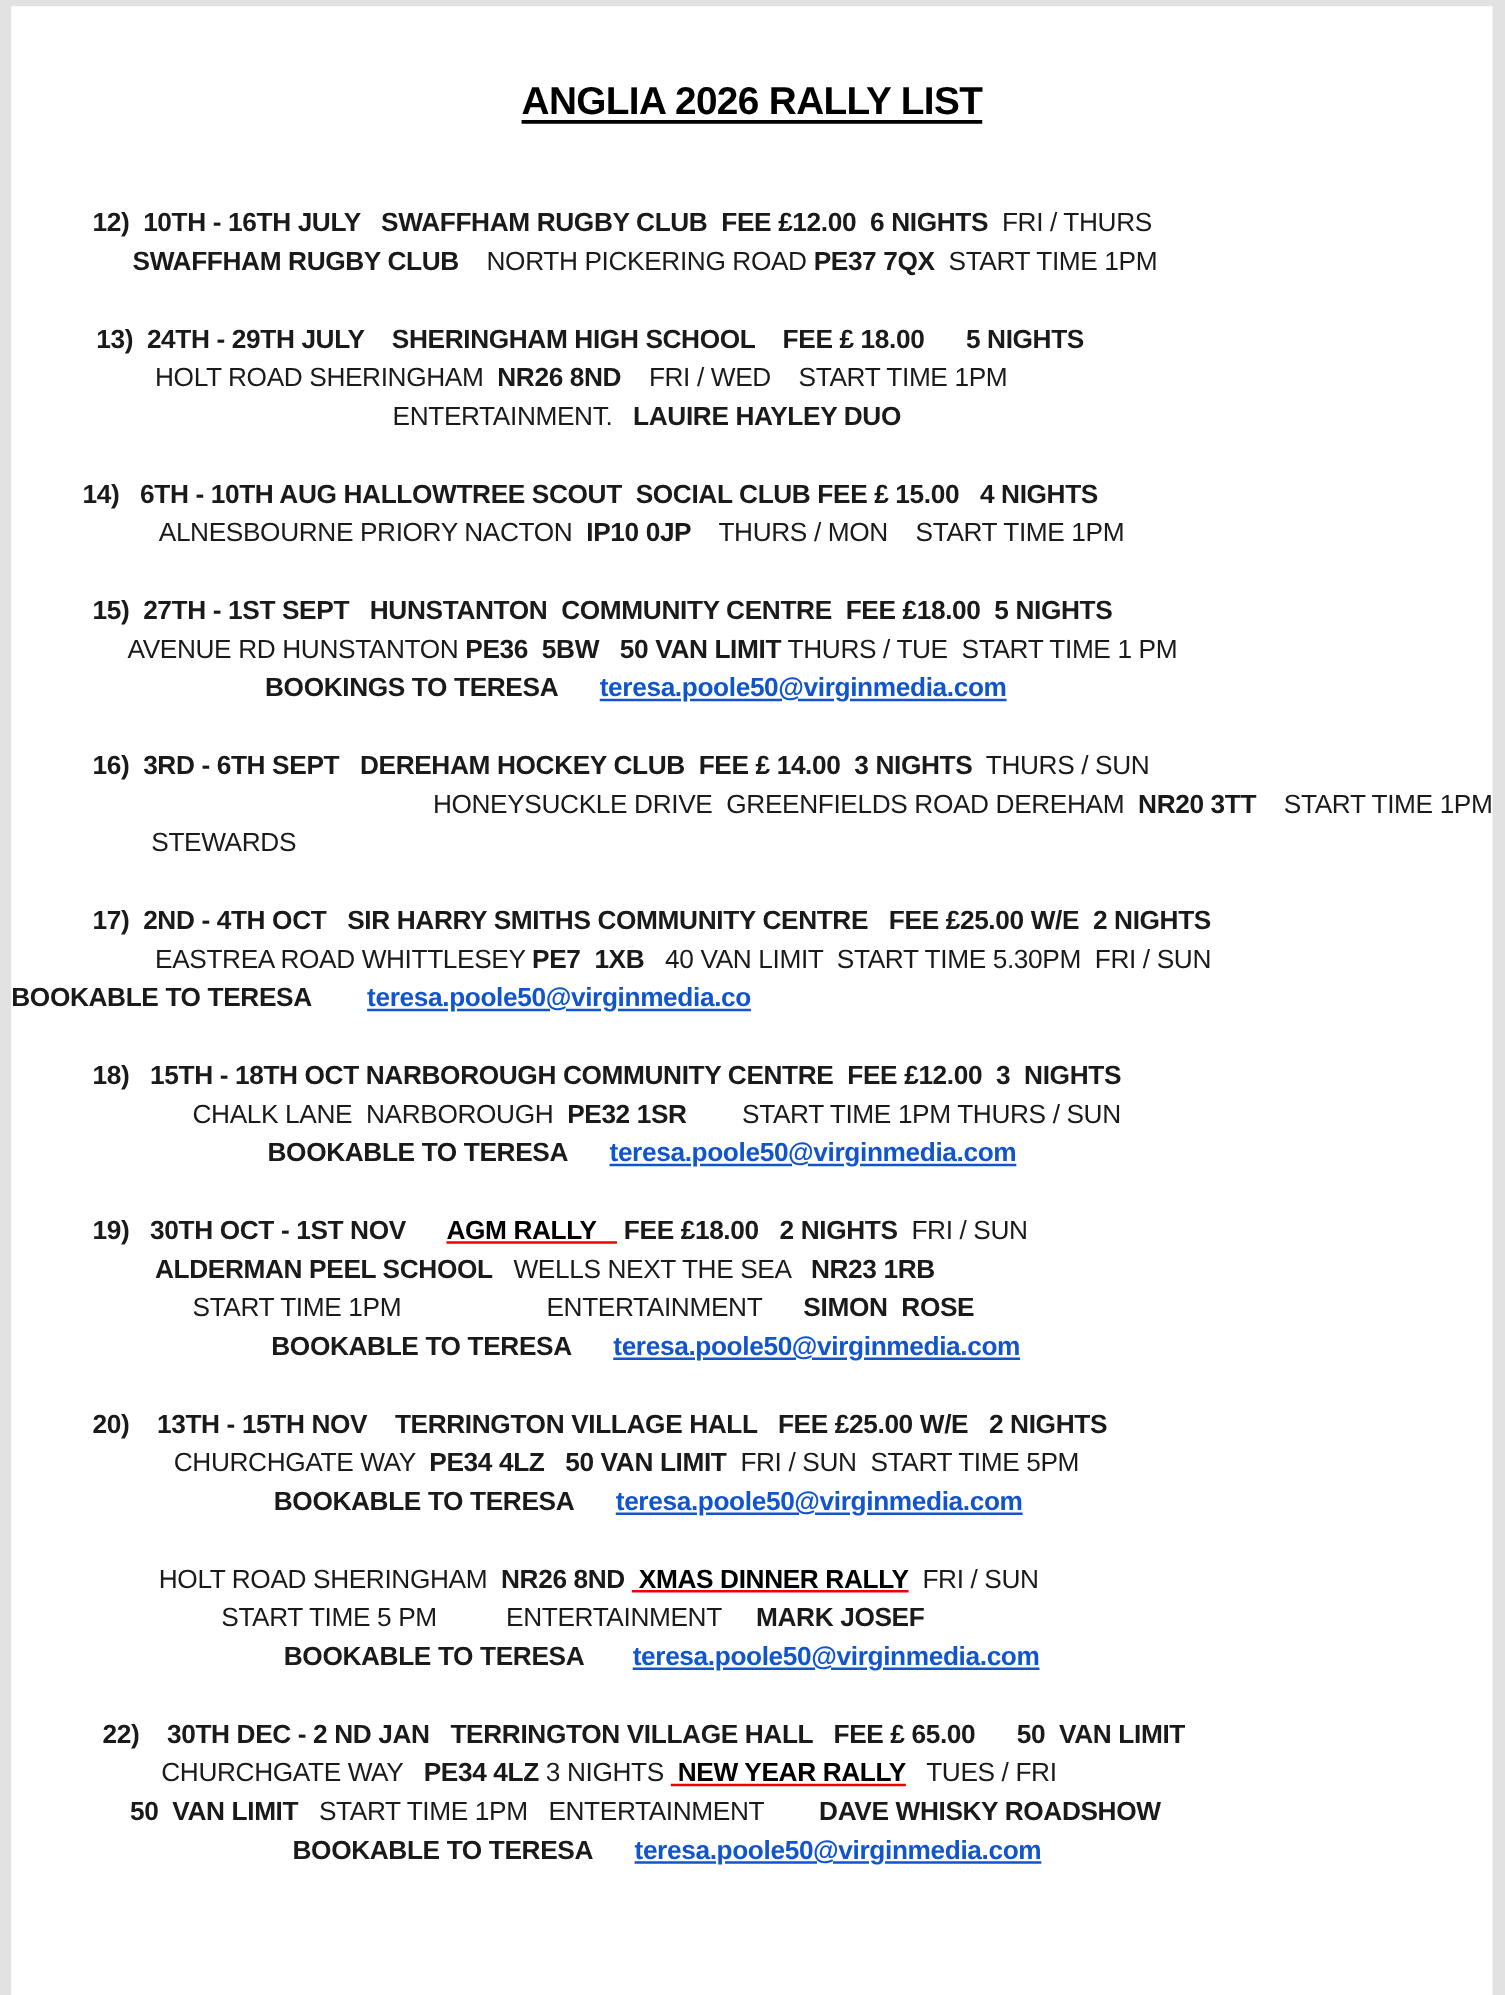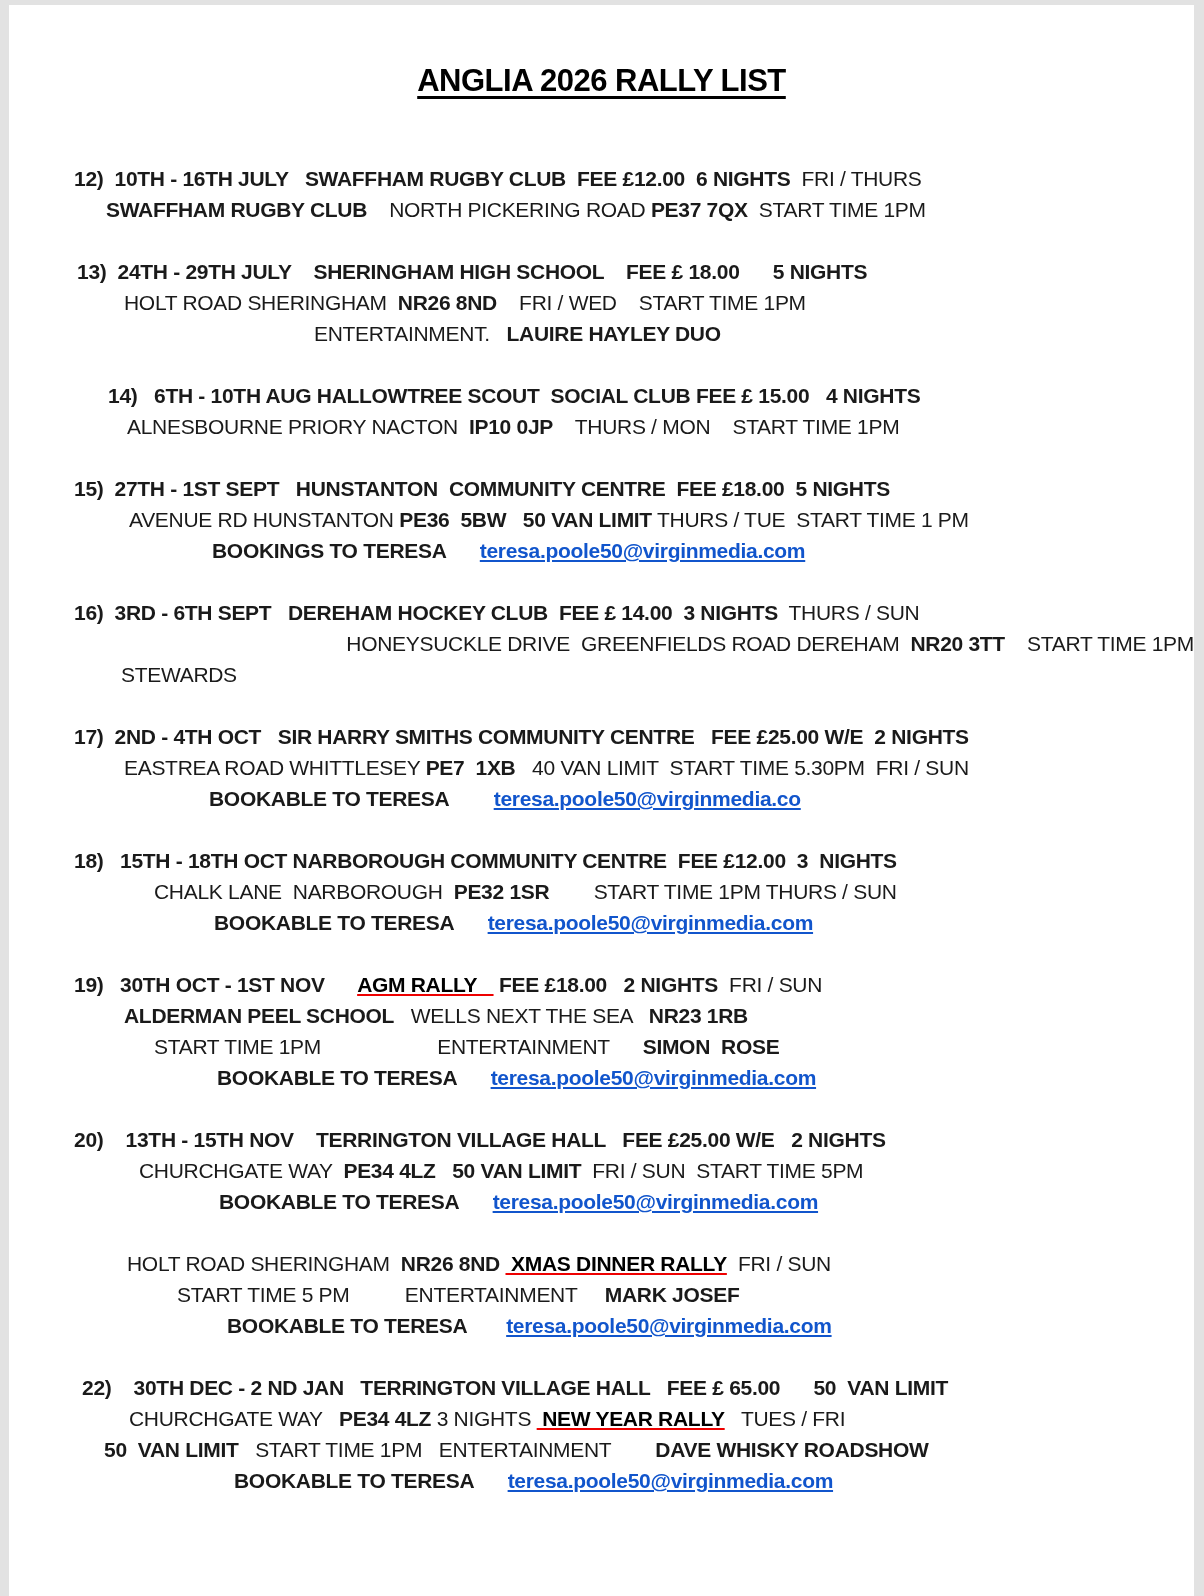--- a/index.html
+++ b/index.html
@@ -69,37 +69,37 @@
       <div class="entry">
         <div class="line" style="padding-left: 65px;"><span class="seg-b">12)  10TH - 16TH JULY   SWAFFHAM RUGBY CLUB  FEE £12.00  6 NIGHTS</span><span class="seg-r">  FRI / THURS</span></div>
         <div class="line" style="padding-left: 97px;"><span class="seg-b">SWAFFHAM RUGBY CLUB</span><span class="seg-r">    NORTH PICKERING ROAD </span><span class="seg-b">PE37 7QX</span><span class="seg-r">  START TIME 1PM</span></div>
       </div>
       <div class="entry">
         <div class="line" style="padding-left: 68px;"><span class="seg-b">13)  24TH - 29TH JULY    SHERINGHAM HIGH SCHOOL    FEE £ 18.00      5 NIGHTS</span></div>
         <div class="line" style="padding-left: 115px;"><span class="seg-r">HOLT ROAD SHERINGHAM  </span><span class="seg-b">NR26 8ND</span><span class="seg-r">    FRI / WED    START TIME 1PM</span></div>
         <div class="line" style="padding-left: 305px;"><span class="seg-r">ENTERTAINMENT.   </span><span class="seg-b">LAUIRE HAYLEY DUO</span></div>
       </div>
       <div class="entry">
-        <div class="line" style="padding-left: 99px;"><span class="seg-b">14)   6TH - 10TH AUG HALLOWTREE SCOUT  SOCIAL CLUB FEE £ 15.00   4 NIGHTS</span></div>
+        <div class="line" style="padding-left: 57px;"><span class="seg-b">14)   6TH - 10TH AUG HALLOWTREE SCOUT  SOCIAL CLUB FEE £ 15.00   4 NIGHTS</span></div>
         <div class="line" style="padding-left: 118px;"><span class="seg-r">ALNESBOURNE PRIORY NACTON  </span><span class="seg-b">IP10 0JP</span><span class="seg-r">    THURS / MON    START TIME 1PM</span></div>
       </div>
       <div class="entry">
         <div class="line" style="padding-left: 65px;"><span class="seg-b">15)  27TH - 1ST SEPT   HUNSTANTON  COMMUNITY CENTRE  FEE £18.00  5 NIGHTS</span></div>
-        <div class="line" style="padding-left: 120px;"><span class="seg-r">AVENUE RD HUNSTANTON </span><span class="seg-b">PE36  5BW</span><span class="seg-r">   </span><span class="seg-b">50 VAN LIMIT</span><span class="seg-r"> THURS / TUE  START TIME 1 PM</span></div>
+        <div class="line" style="padding-left: 93px;"><span class="seg-r">AVENUE RD HUNSTANTON </span><span class="seg-b">PE36  5BW</span><span class="seg-r">   </span><span class="seg-b">50 VAN LIMIT</span><span class="seg-r"> THURS / TUE  START TIME 1 PM</span></div>
         <div class="line" style="padding-left: 203px;"><span class="seg-b">BOOKINGS TO TERESA</span><span class="seg-r">      </span><a href="#" class="seg-link">teresa.poole50@virginmedia.com</a></div>
       </div>
       <div class="entry">
         <div class="line" style="padding-left: 65px;"><span class="seg-b">16)  3RD - 6TH SEPT   DEREHAM HOCKEY CLUB  FEE £ 14.00  3 NIGHTS</span><span class="seg-r">  THURS / SUN</span></div>
         <div class="line" style="padding-left: 95px; text-align: right;"><span class="seg-r">HONEYSUCKLE DRIVE  GREENFIELDS ROAD DEREHAM  </span><span class="seg-b">NR20 3TT</span><span class="seg-r">    START TIME 1PM</span></div>
         <div class="line" style="padding-left: 112px;"><span class="seg-r">STEWARDS</span></div>
       </div>
       <div class="entry">
         <div class="line" style="padding-left: 65px;"><span class="seg-b">17)  2ND - 4TH OCT   SIR HARRY SMITHS COMMUNITY CENTRE   FEE £25.00 W/E  2 NIGHTS</span></div>
         <div class="line" style="padding-left: 115px;"><span class="seg-r">EASTREA ROAD WHITTLESEY </span><span class="seg-b">PE7  1XB</span><span class="seg-r">   40 VAN LIMIT  START TIME 5.30PM  FRI / SUN</span></div>
-        <div class="line" style="padding-left: 200px;"><span class="seg-b">BOOKABLE TO TERESA</span><span class="seg-r">        </span><a href="#" class="seg-link">teresa.poole50@virginmedia.co</a></div>
+        <div class="line" style=""><span class="seg-b">BOOKABLE TO TERESA</span><span class="seg-r">        </span><a href="#" class="seg-link">teresa.poole50@virginmedia.co</a></div>
       </div>
       <div class="entry">
         <div class="line" style="padding-left: 65px;"><span class="seg-b">18)   15TH - 18TH OCT NARBOROUGH COMMUNITY CENTRE  FEE £12.00  3  NIGHTS</span></div>
         <div class="line" style="padding-left: 145px;"><span class="seg-r">CHALK LANE  NARBOROUGH  </span><span class="seg-b">PE32 1SR</span><span class="seg-r">        START TIME 1PM THURS / SUN</span></div>
         <div class="line" style="padding-left: 205px;"><span class="seg-b">BOOKABLE TO TERESA</span><span class="seg-r">      </span><a href="#" class="seg-link">teresa.poole50@virginmedia.com</a></div>
       </div>
       <div class="entry">
         <div class="line" style="padding-left: 65px;"><span class="seg-b">19)   30TH OCT - 1ST NOV      </span><span class="seg-red">AGM RALLY   </span><span class="seg-b"> FEE £18.00   2 NIGHTS</span><span class="seg-r">  FRI / SUN</span></div>
         <div class="line" style="padding-left: 115px;"><span class="seg-b">ALDERMAN PEEL SCHOOL</span><span class="seg-r">   WELLS NEXT THE SEA   </span><span class="seg-b">NR23 1RB</span></div>
         <div class="line" style="padding-left: 145px;"><span class="seg-r">START TIME 1PM                     ENTERTAINMENT      </span><span class="seg-b">SIMON  ROSE</span></div>

